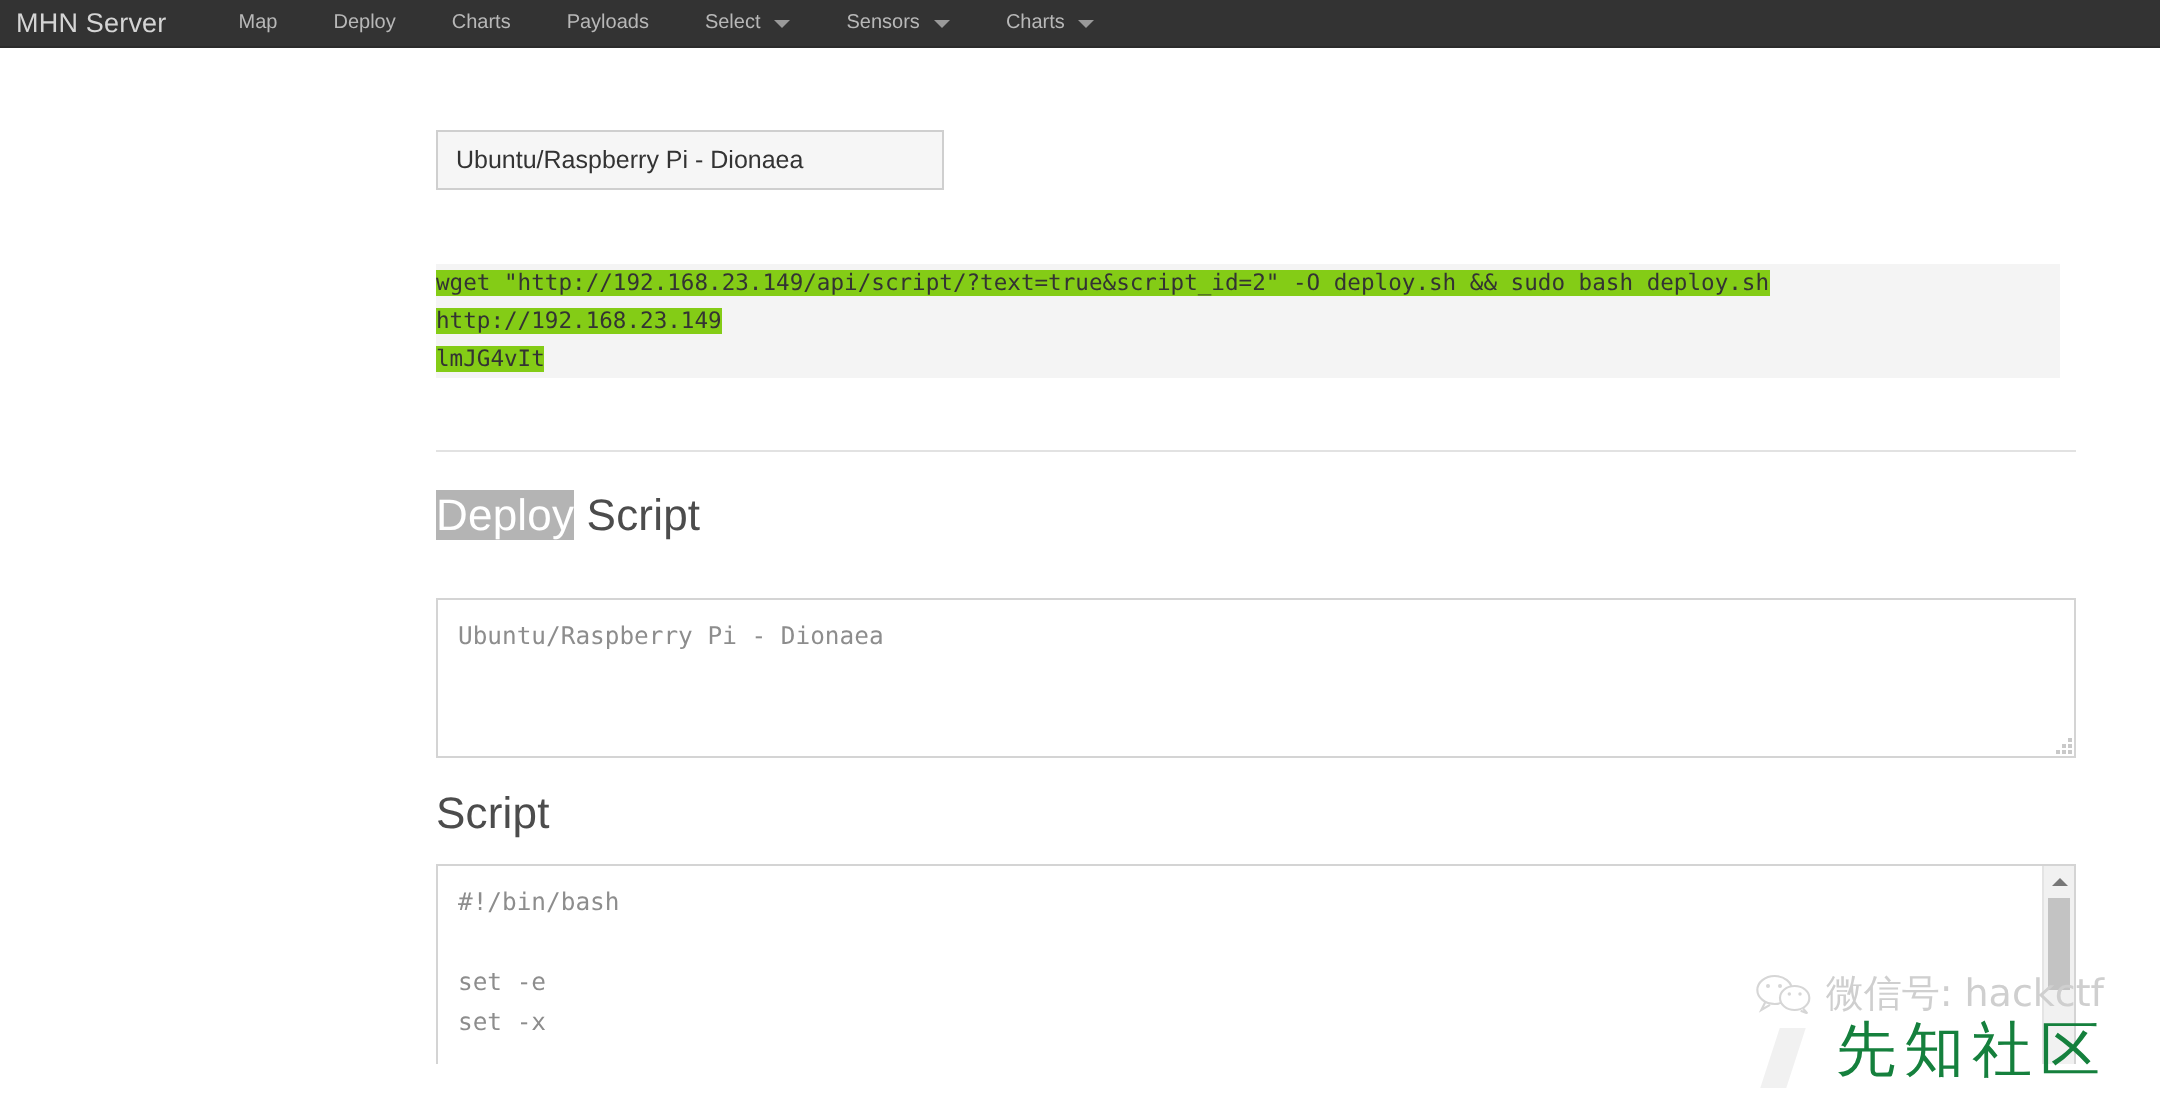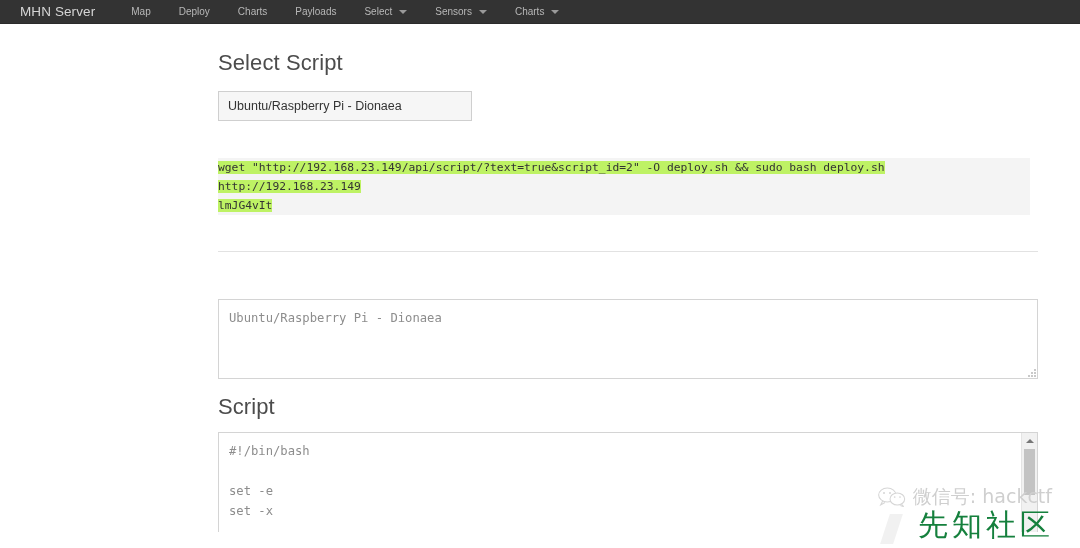--- a/index.html
+++ b/index.html
@@ -15,21 +15,21 @@
     position: relative;
   }
 
   
   .navbar {
     height: 24px;
     background: #333333;
     border-bottom: 1px solid #2b2b2b;
     display: flex;
     align-items: center;
-    padding-left: 20px;
+    padding-left: 8px;
     box-sizing: border-box;
   }
   .brand {
     color: #d5d5d5;
     font-size: 13.5px;
     letter-spacing: .1px;
     margin-right: 22px;
     white-space: nowrap;
   }
   .nav-items {
@@ -86,21 +86,21 @@
   .code-block {
     background: #f4f4f4;
     color: #333333;
     font-family: "DejaVu Sans Mono", "Liberation Mono", monospace;
     font-size: 11.3px;
     line-height: 19px;
     margin-top: 14px;
     max-width: 812px;
   }
   .code-block span {
-    background: #bef264;
+    background: #84cc16;
     display: inline;
   }
 
   .divider {
     border: 0;
     border-top: 1px solid #e2e2e2;
     margin: 36px 0 0 0;
   }
 
   .sel-high {
@@ -261,38 +261,38 @@
       <span class="caret"></span>
     </div>
 
   </div>
 </div>
 
 <div class="content">
 
   <div style="height:26px"></div>
 
-  <h2 class="h-title">Select Script</h2>
 
   <div class="sel-wrap">
     <div class="select-box">Ubuntu/Raspberry Pi - Dionaea</div>
   </div>
 
   <div style="height:23px"></div>
 
 
   <div class="code-block">
     <span>wget "http://192.168.23.149/api/script/?text=true&amp;script_id=2" -O deploy.sh &amp;&amp; sudo bash deploy.sh http://192.168.23.149</span><br>
     <span>lmJG4vIt</span>
   </div>
 
   <hr class="divider">
 
   <div style="height:19px"></div>
 
+  <h2 class="h-title"><span class="sel-high">Deploy</span><span> Script</span></h2>
 
   <div style="height:16px"></div>
 
 
   <div class="ta-holder">
     <textarea class="ta ta-name" style="">Ubuntu/Raspberry Pi - Dionaea</textarea>
     <span class="resize-grip">
       <i style="right:0;bottom:0"></i>
       <i style="right:0;bottom:3px"></i>
       <i style="right:3px;bottom:0"></i>

